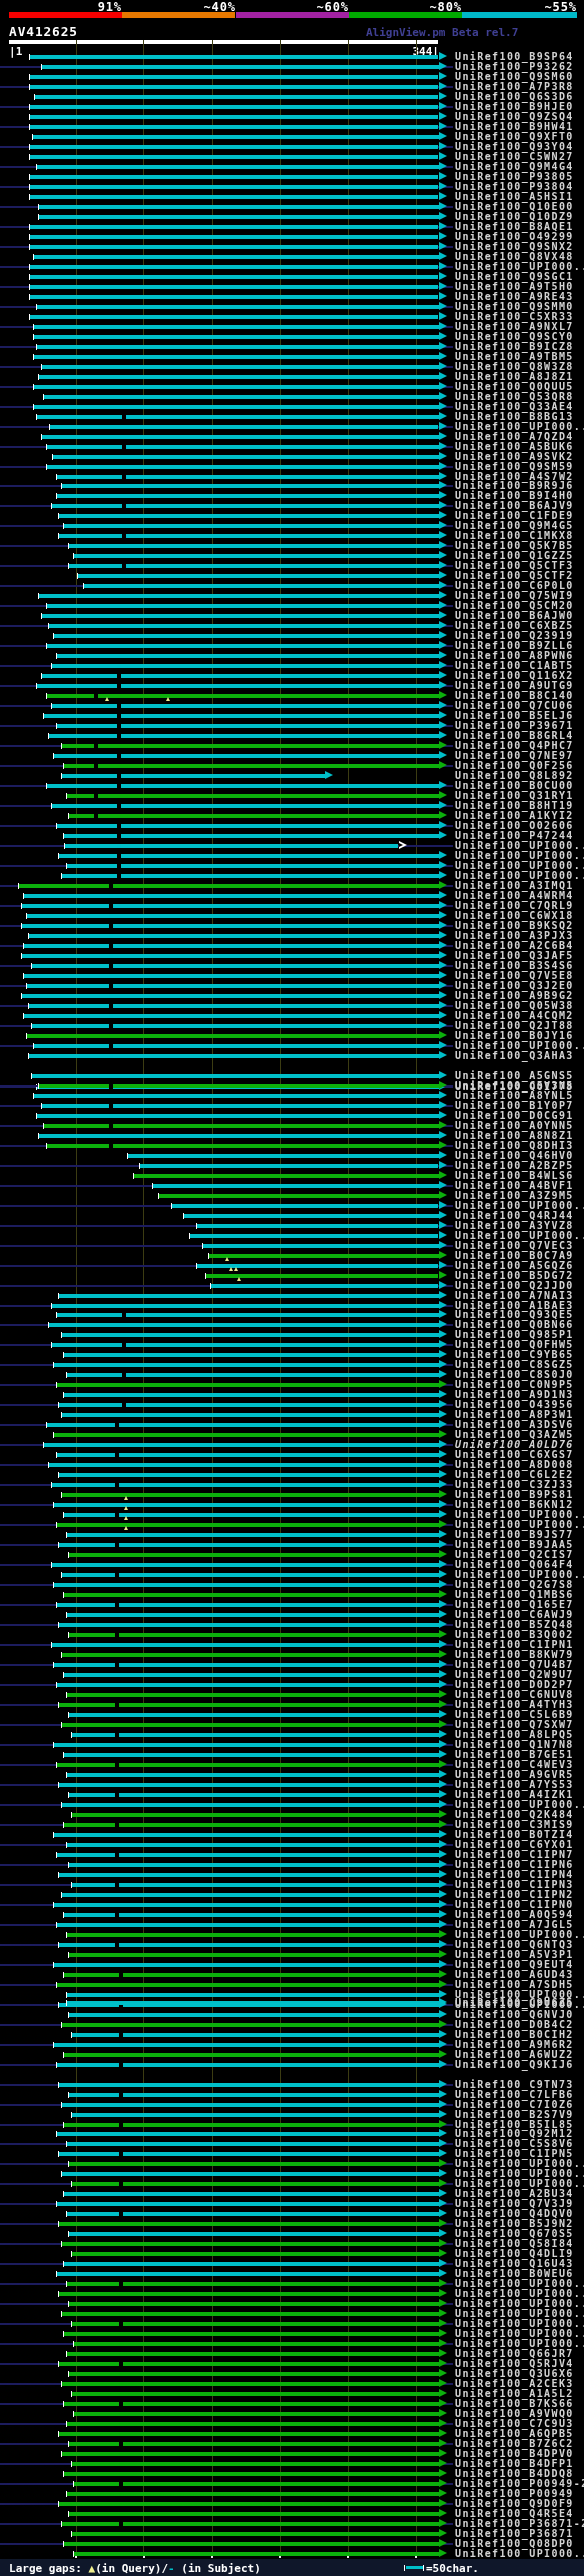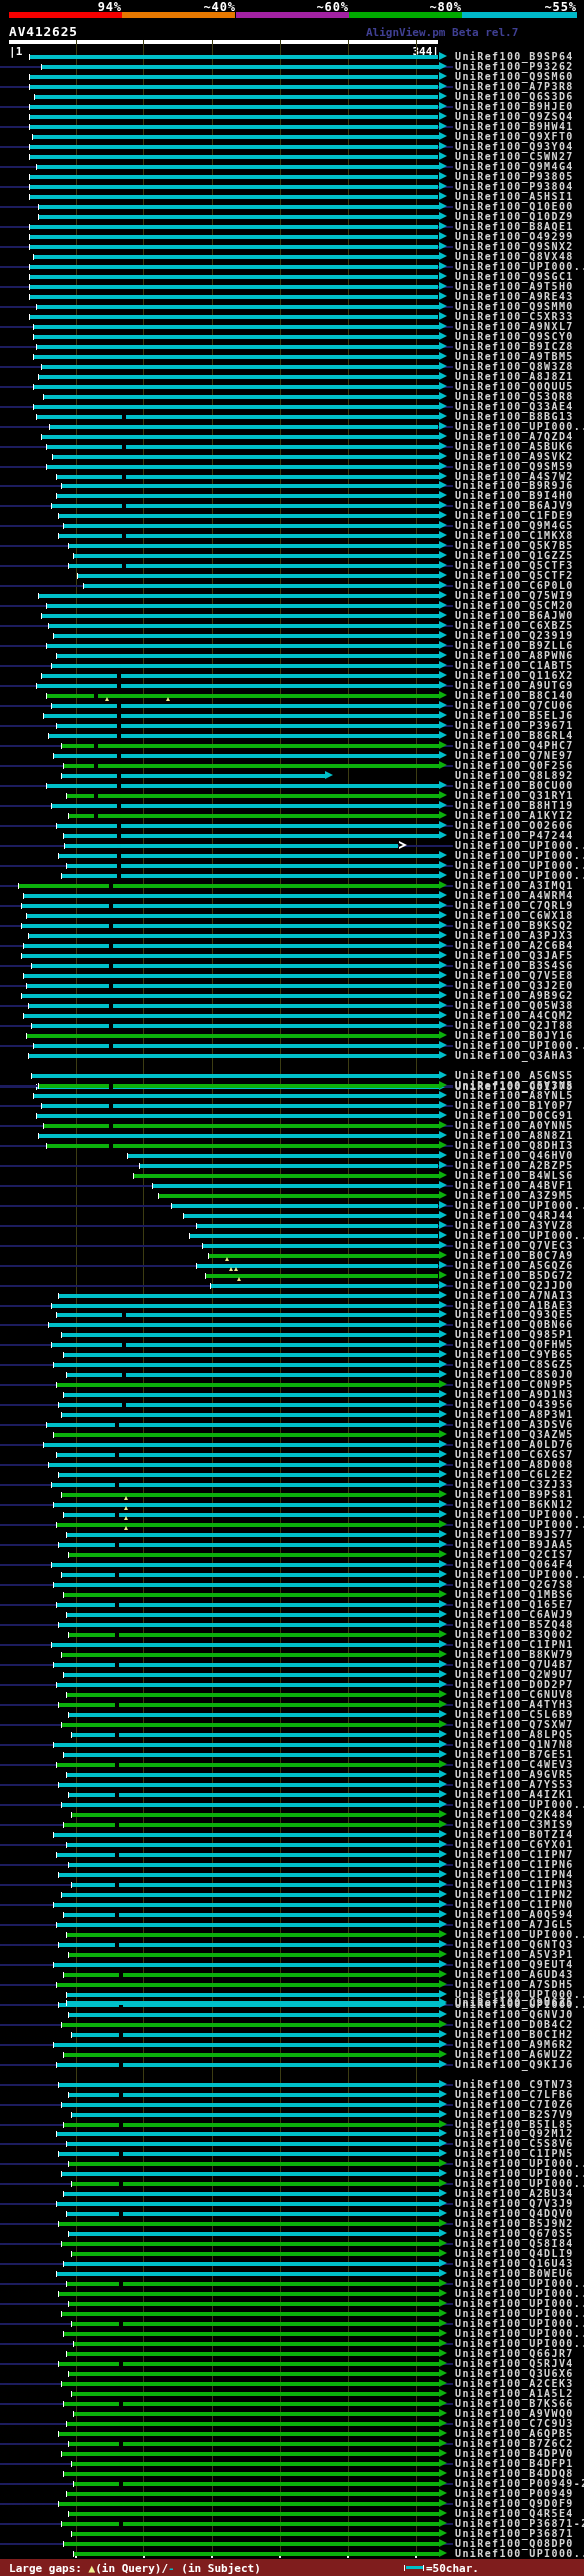--- a/index.html
+++ b/index.html
@@ -20,32 +20,32 @@
   .leader{position:absolute;left:0;top:3.7px;height:2.7px;background:#1c1c5e;}
   .bar{position:absolute;top:2.7px;height:4.6px;}
   .tick{position:absolute;top:1.8px;width:0.9px;height:6.4px;background:#fff;}
   .arrow{position:absolute;top:0;width:0;height:0;border-top:4.6px solid transparent;
          border-bottom:4.6px solid transparent;}
   .gapdash{position:absolute;top:2.7px;width:3.7px;height:4.6px;background:#000;}
   .tri{position:absolute;top:5.5px;width:0;height:0;border-left:2.7px solid transparent;
        border-right:2.7px solid transparent;border-bottom:4.6px solid #f0f090;}
   .hitlabel{position:absolute;left:455px;top:0;white-space:nowrap;color:#d4d4d4;
        font-size:10px;font-weight:bold;letter-spacing:1.4px;line-height:10.5px;}
-  #legend{left:0;top:2559px;width:585px;height:17.4px;background:#7f1d1d;}
+  #legend{left:0;top:2559px;width:585px;height:17.4px;background:#0f172a;}
   #legend-text{position:absolute;left:9.1px;top:2.7px;font-size:11px;font-weight:bold;white-space:nowrap;}
   #legend-text .w{color:#fff;} #legend-text .y{color:#f0f090;} #legend-text .cy{color:#00bfc9;}
   #sample-line{position:absolute;left:406px;top:7.3px;width:17.4px;height:2.7px;background:#00bfc9;}
   .sample-tick{position:absolute;top:5.5px;width:0.9px;height:6.4px;background:#fff;}
   #sample-label{position:absolute;left:426px;top:2.7px;color:#fff;font-size:11px;font-weight:bold;}
 </style>
 </head>
 <body>
 
 <div id="key-labels" class="abs" style="left:0;top:0.9px;width:585px;height:11px;">
-    <div style="left: 40px;">94%</div>
+    <div style="left: 40px;">91%</div>
     <div style="left: 154px;">~40%</div>
     <div style="left: 267px;">~60%</div>
     <div style="left: 380px;">~80%</div>
     <div style="left: 495px;">~55%</div>
   </div>
 <div id="key-bar" class="abs" style="left:0;top:12px;width:585px;height:6.4px;">
     <div style="left: 9.1px; width: 113px; background: rgb(245, 0, 0);"></div>
     <div style="left: 122px; width: 113px; background: rgb(230, 120, 0);"></div>
     <div style="left: 236px; width: 113px; background: rgb(163, 34, 163);"></div>
     <div style="left: 349px; width: 113px; background: rgb(0, 170, 0);"></div>
@@ -1022,21 +1022,21 @@
       <div class="gapdash" style="left: 115px;"></div>
       <div class="arrow" style="left: 439px; border-left: 8.2px solid rgb(0, 191, 201);"></div>
       <div class="hitlabel">UniRef100_A3DSV6</div>
     </div>
     <div class="row" style="top: 1430px;">
       <div class="bar" style="left: 54px; width: 385px; background: rgb(12, 176, 12);"></div>
       <div class="tick" style="left: 53px;"></div>
       <div class="arrow" style="left: 439px; border-left: 8.2px solid rgb(12, 176, 12);"></div>
       <div class="hitlabel">UniRef100_Q3AZW5</div>
     </div>
-    <div class="row" style="top: 1440px;">
+    <div class="row" style="top: 1440px; font-style: italic;">
       <div class="leader" style="width: 453px;"></div>
       <div class="bar" style="left: 44px; width: 395px; background: rgb(0, 191, 201);"></div>
       <div class="tick" style="left: 43px;"></div>
       <div class="arrow" style="left: 439px; border-left: 8.2px solid rgb(0, 191, 201);"></div>
       <div class="hitlabel">UniRef100_A0LD76</div>
     </div>
     <div class="row" style="top: 1450px;">
       <div class="bar" style="left: 57px; width: 382px; background: rgb(0, 191, 201);"></div>
       <div class="tick" style="left: 56px;"></div>
       <div class="gapdash" style="left: 115px;"></div>

